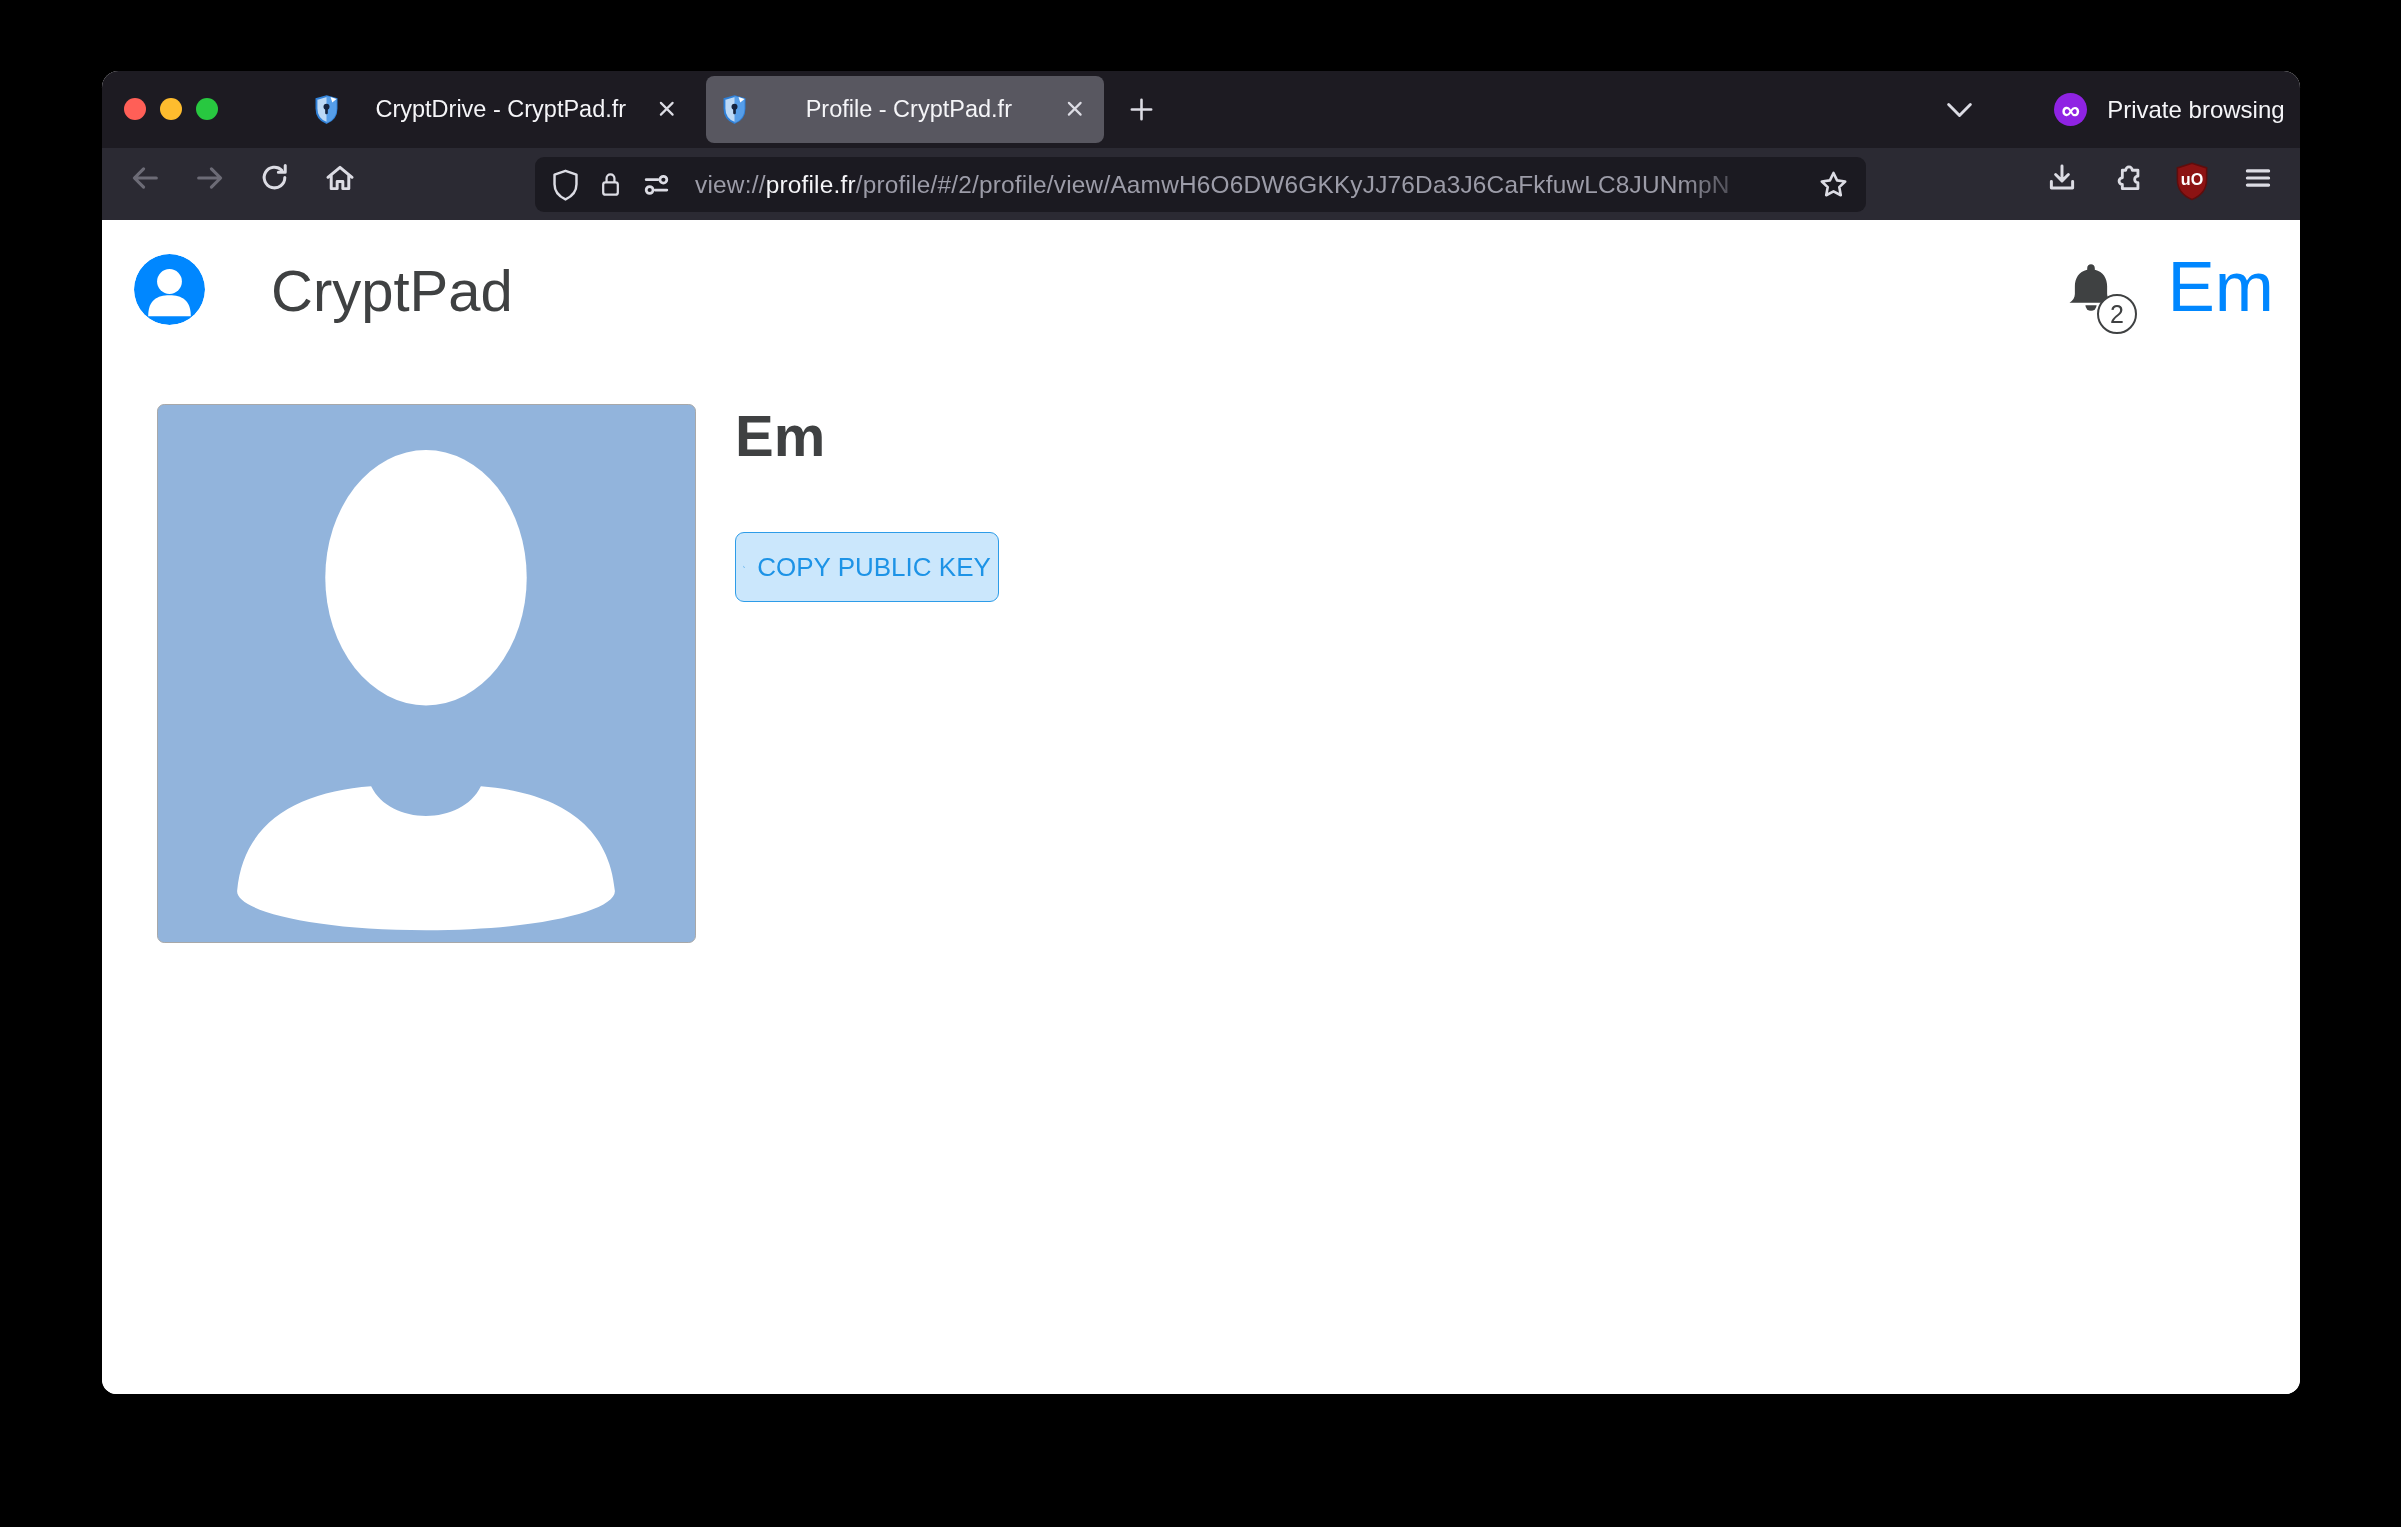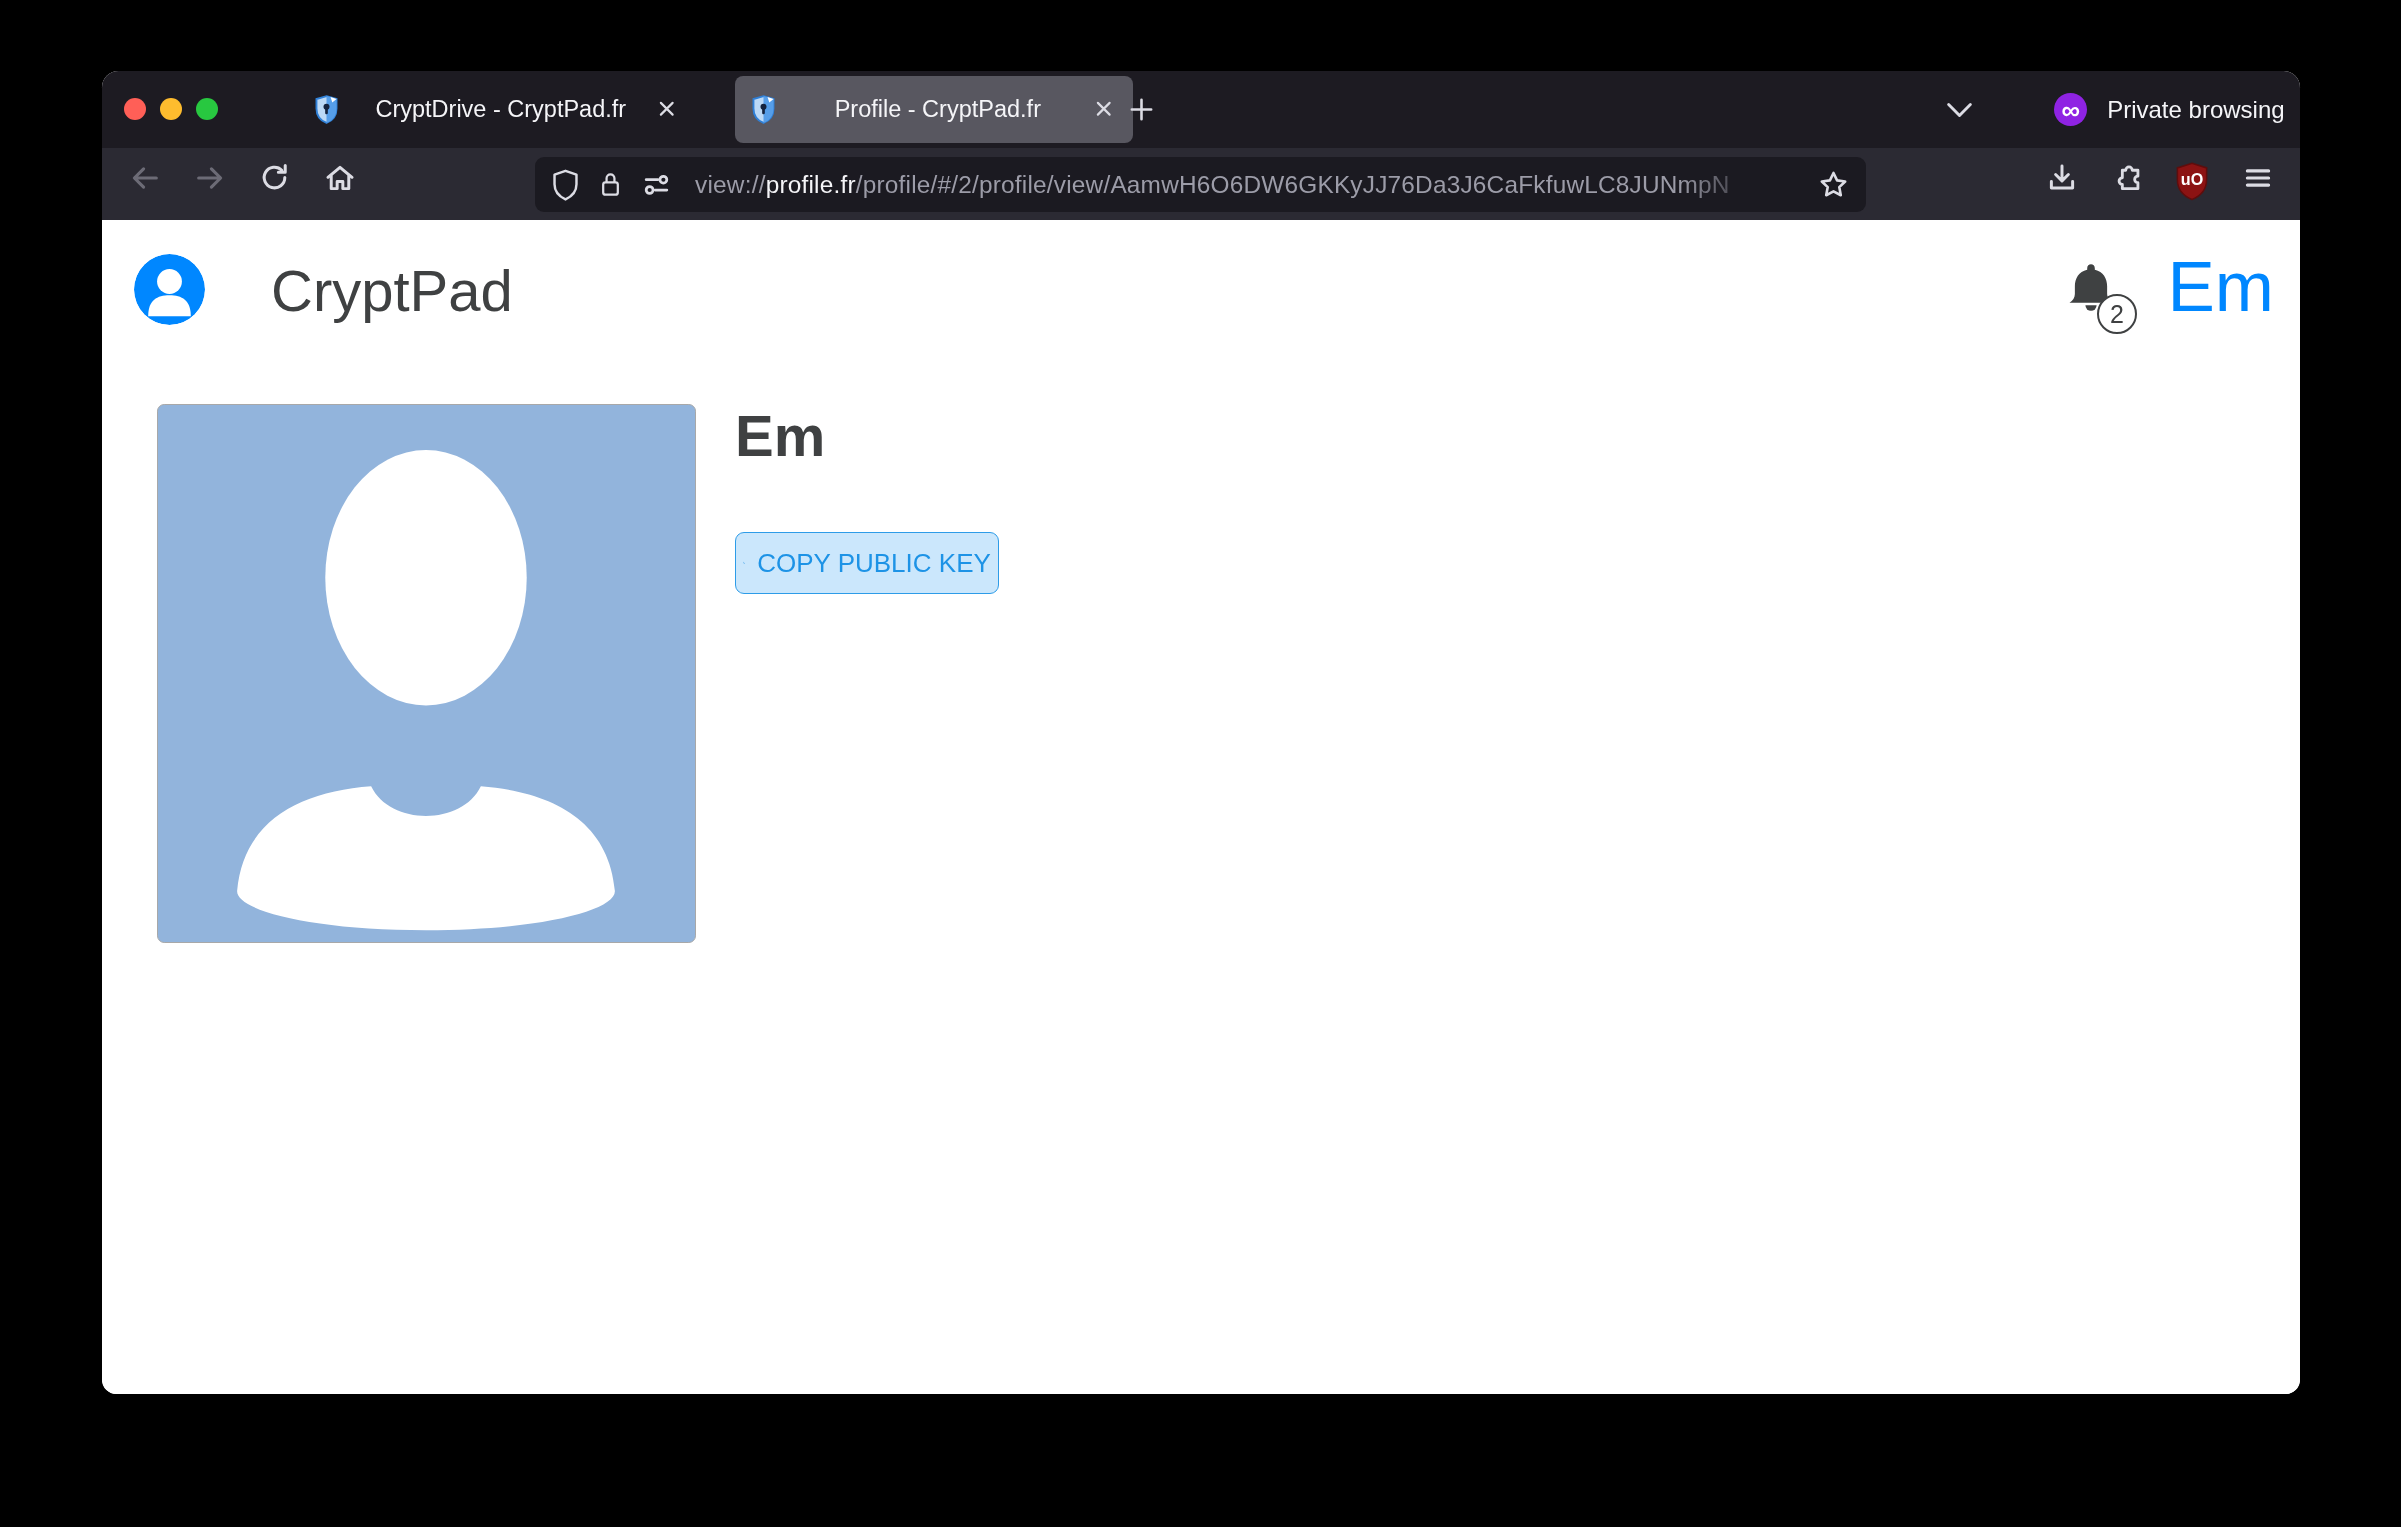--- a/index.html
+++ b/index.html
@@ -14,21 +14,21 @@
     box-shadow:0 22px 63px rgba(0,0,0,.55);
   }
   
   .tabbar { position:absolute; top:0; left:0; right:0; height:77px; background:var(--chrome-dark); }
   .traffic { position:absolute; top:27px; width:22px; height:22px; border-radius:50%; }
   .t-red { left:22px; background:var(--traffic-red); }
   .t-yellow { left:58px; background:var(--traffic-yellow); }
   .t-green { left:94px; background:var(--traffic-green); }
   .tab { position:absolute; top:4.5px; height:67px; width:398px; display:flex; align-items:center; border-radius:8.1px; box-sizing:border-box;text-align:center; }
   .tab-inactive { left:196px; }
-  .tab-active { left:633px; background:var(--tab-active); }
+  .tab-active { left:604px; background:var(--tab-active); }
   .tab .favicon { margin-left:14.5px; width:27px; height:29px; flex:0 0 auto; }
   .tab .tab-title { margin-left:11.8px; font-size:23.5px; color:var(--chrome-text); white-space:nowrap; overflow:hidden; flex:1; }
   .tab .tab-close { width:33px; height:33px; margin-right:12.7px; border-radius:5.4px; display:flex; align-items:center; justify-content:center; color:var(--icon); flex:0 0 auto; }
   .newtab-btn { position:absolute; left:1018px; top:17px; width:43px; height:43px; display:flex; align-items:center; justify-content:center; color:var(--icon); }
   .tablist-btn { position:absolute; left:1832px; top:22px; width:51px; height:34px; display:flex; align-items:center; justify-content:center; color:var(--icon); }
   .private { position:absolute; right:15.4px; top:0; height:77px; display:flex; align-items:center; gap:20px; }
   .private-badge { width:33px; height:33px; border-radius:50%; background:var(--private-badge); color:#fff;
     display:flex; align-items:center; justify-content:center; font-size:26px; font-weight:bold; line-height:1; }
   .private-label { color:var(--chrome-text); font-size:24px; }
   
@@ -51,21 +51,21 @@
   .cp-logo { position:absolute; left:32px; top:34px; width:71px; height:71px; border-radius:50%; overflow:hidden; }
   .page-title { position:absolute; left:169px; top:38px; font-size:58px; line-height:65px; color:var(--ink); }
   .bell-wrap { position:absolute; left:1962px; top:41px; width:76px; height:76px; }
   .bell-wrap svg { position:absolute; left:0; top:0; }
   .bell-badge { position:absolute; left:33px; top:33px; width:36px; height:36px; border-radius:50%; background:#fff;
     border:2.7px solid var(--ink); color:var(--ink); font-size:25px; display:flex; align-items:center; justify-content:center; }
   .toolbar-username { position:absolute; top:31px; right:26px; font-size:71px; line-height:1.02; color:var(--accent-blue); text-decoration:none; }
   .avatar-box { position:absolute; left:55px; top:184px; width:539px; height:539px; background:var(--avatar-bg);
     border:1.8px solid #a8a8a8; border-radius:7.2px; box-sizing:border-box; overflow:hidden; }
   .profile-name { position:absolute; left:633px; top:186px; font-size:58px; font-weight:bold; color:var(--ink); line-height:1.05; }
-  .copy-btn { position:absolute; left:633px; top:312px; width:264px; height:62px; box-sizing:border-box;
+  .copy-btn { position:absolute; left:633px; top:312px; width:264px; height:70px; box-sizing:border-box;
     background:var(--button-bg); border:1.8px solid var(--button-border); border-radius:9px; color:var(--button-text);
     display:flex; align-items:center; justify-content:center; gap:11.8px; font-size:26px; font-family:inherit; cursor:pointer; padding:0 7.2px; }
   .copy-btn .label { white-space:nowrap; }
 </style>
 </head>
 <body>
 
 <svg width="0" height="0" style="position:absolute">
   <defs>
     <g id="cp-favicon">

